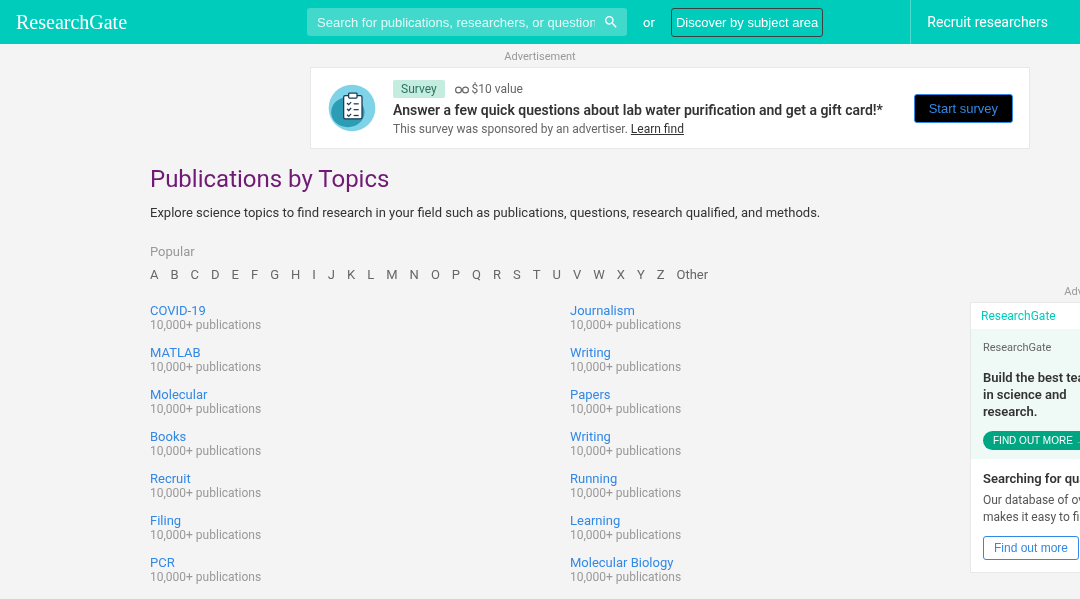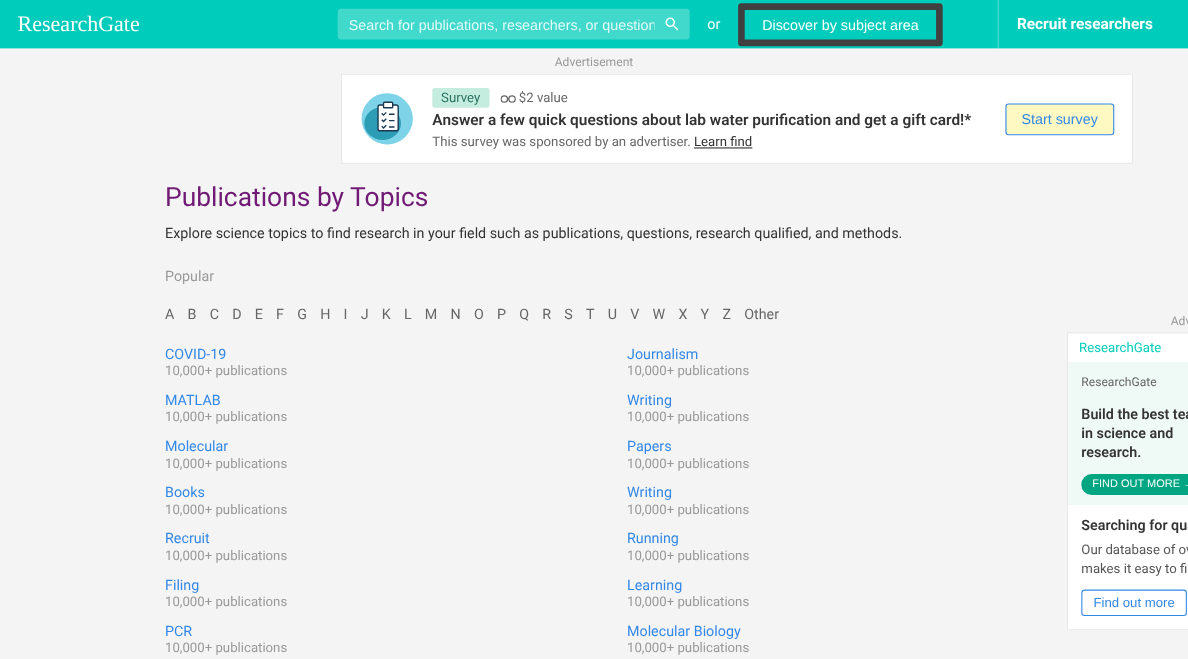--- a/index.html
+++ b/index.html
@@ -4,40 +4,40 @@
 <style>
 *{margin:0;padding:0;box-sizing:border-box}
 body{font-family:-apple-system,BlinkMacSystemFont,"Segoe UI",Roboto,Arial,sans-serif;background:#f4f4f4;color:#333;font-size:14px}
 .header{background:#00ccbb;height:44px;display:flex;align-items:center;padding:0 16px}
 .logo{color:#fff;font-size:20px;font-weight:500;margin-right:180px;font-family:Georgia,serif}
 .search-box{position:relative;width:320px}
 .search-input{width:100%;height:28px;background:rgba(255,255,255,0.25);border:none;border-radius:3px;padding:0 32px 0 10px;color:#fff;font-size:13px}
 .search-input::placeholder{color:rgba(255,255,255,0.85)}
 .search-icon{position:absolute;right:8px;top:50%;transform:translateY(-50%);width:16px;height:16px;fill:#fff}
 .or-text{color:#fff;margin:0 16px;font-size:13px}
-.discover-btn{border:6px solid #404040;color:#fff;background:transparent;padding:6px 16px;border-radius:3px;font-size:13px;cursor:pointer}
+.discover-btn{border:1px solid #404040;color:#fff;background:transparent;padding:6px 4px;border-radius:3px;font-size:13px;cursor:pointer}
 .header-spacer{flex:1}
-.recruit{color:#fff;font-weight:700;font-size:14px;padding:0 16px;border-left:1px solid rgba(255,255,255,0.3);height:44px;display:flex;align-items:center;cursor:pointer}
+.recruit{color:#fff;font-weight:400;font-size:14px;padding:0 16px;border-left:1px solid rgba(255,255,255,0.3);height:44px;display:flex;align-items:center;cursor:pointer}
 .container{max-width:780px;margin:0 auto;position:relative}
 .ad-top-label{text-align:center;color:#999;font-size:11px;margin-top:6px}
 .ad-banner{background:#fff;border:1px solid #e8e8e8;margin:4px auto 16px;padding:12px 16px;display:flex;align-items:center;gap:16px;max-width:720px;position:relative;left:130px}
 .ad-icon{width:50px;height:50px;flex-shrink:0}
 .ad-content{flex:1}
 .ad-head{display:flex;align-items:center;gap:10px;margin-bottom:4px}
 .survey-tag{background:#c4ecdf;color:#2a7360;padding:2px 8px;font-size:12px;border-radius:2px}
 .ad-value{color:#666;font-size:12px}
 .ad-title{font-weight:600;font-size:14px;margin-bottom:4px}
 .ad-disc{color:#666;font-size:12px}
 .ad-disc a{color:#333;text-decoration:underline}
-.start-btn{border:1px solid #3288e6;color:#3288e6;background:#fef9c3;padding:6px 14px;border-radius:3px;font-size:13px;cursor:pointer}
+.start-btn{border:1px solid #3288e6;color:#3288e6;background:#000000;padding:6px 14px;border-radius:3px;font-size:13px;cursor:pointer}
 .page-content{padding:0 0 40px}
 .page-title{font-size:24px;font-weight:400;color:#701a75;margin-bottom:12px}
 .page-desc{font-size:13px;color:#333;margin-bottom:24px}
 .alpha-nav{display:flex;gap:12px;margin-bottom:20px;flex-wrap:wrap}
-.alpha-popular{color:#999;font-size:13px;margin-bottom:20px}
+.alpha-popular{color:#999;font-size:13px;margin-bottom:8px}
 .alpha-nav a{color:#666;font-size:13px;text-decoration:none;cursor:pointer}
 .topics-grid{display:flex;gap:60px}
 .topics-col{flex:1}
 .topic-item{margin-bottom:12px}
 .topic-item a{color:#3288e6;font-size:13px;text-decoration:none;cursor:pointer}
 .topic-item .count{color:#999;font-size:12px;display:block}
 .sidebar{position:absolute;left:820px;top:120px;width:260px}
 .sb-ad-label{text-align:center;color:#999;font-size:11px;margin-bottom:4px}
 .sb-box{background:#fff;border:1px solid #e8e8e8}
 .sb-brand{color:#00ccbb;font-size:12px;padding:6px 10px}
@@ -83,21 +83,21 @@
     </svg>
     <div class="ad-content">
       <div class="ad-head">
         <span class="survey-tag">Survey</span>
         <span class="ad-value">
           <svg width="14" height="10" style="vertical-align:middle" viewBox="0 0 24 16" fill="none" stroke="#666" stroke-width="2">
               <circle cx="6" cy="8" r="5"></circle>
               <circle cx="18" cy="8" r="5"></circle>
               <path d="M11 8h2"></path>
             </svg>
-          <span>$2 value</span>
+          <span>$10 value</span>
         </span>
       </div>
       <div class="ad-title">Answer a few quick questions about lab water purification and get a gift card!*</div>
       <div class="ad-disc"><span>This survey was sponsored by an advertiser. </span><a>Learn find</a></div>
     </div>
     <button class="start-btn">Start survey</button>
   </div>
 
   <div class="container">
     <div class="page-content">

